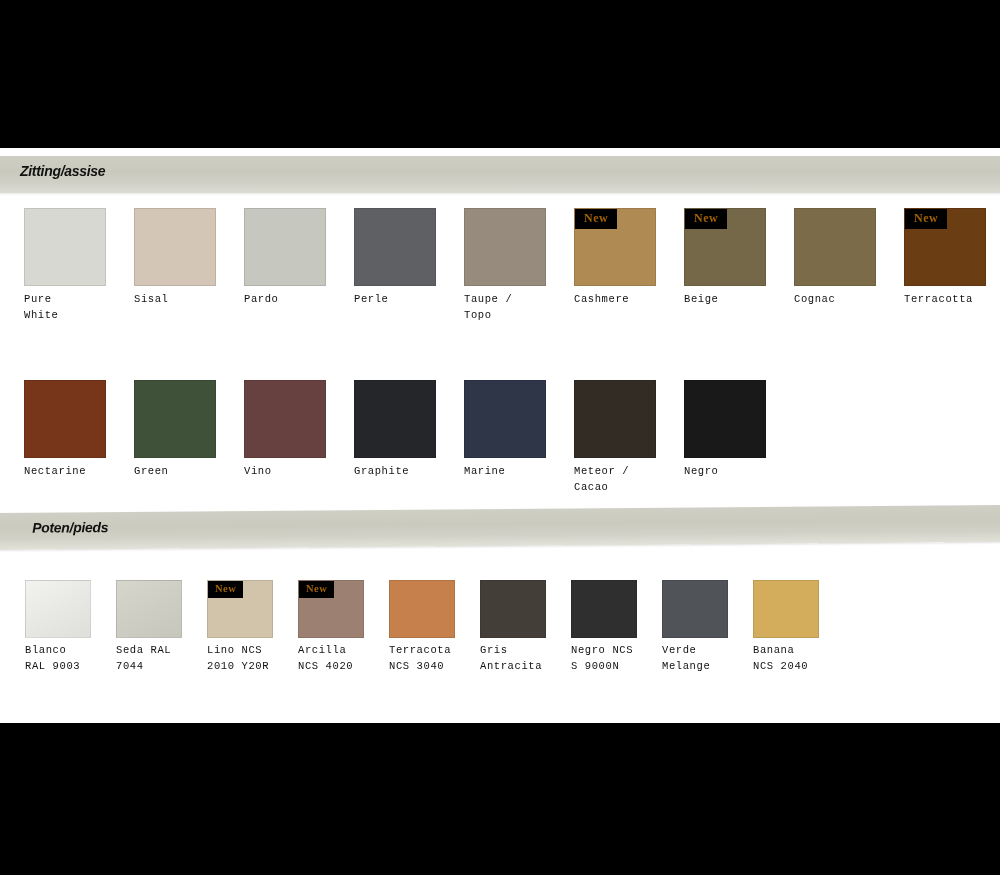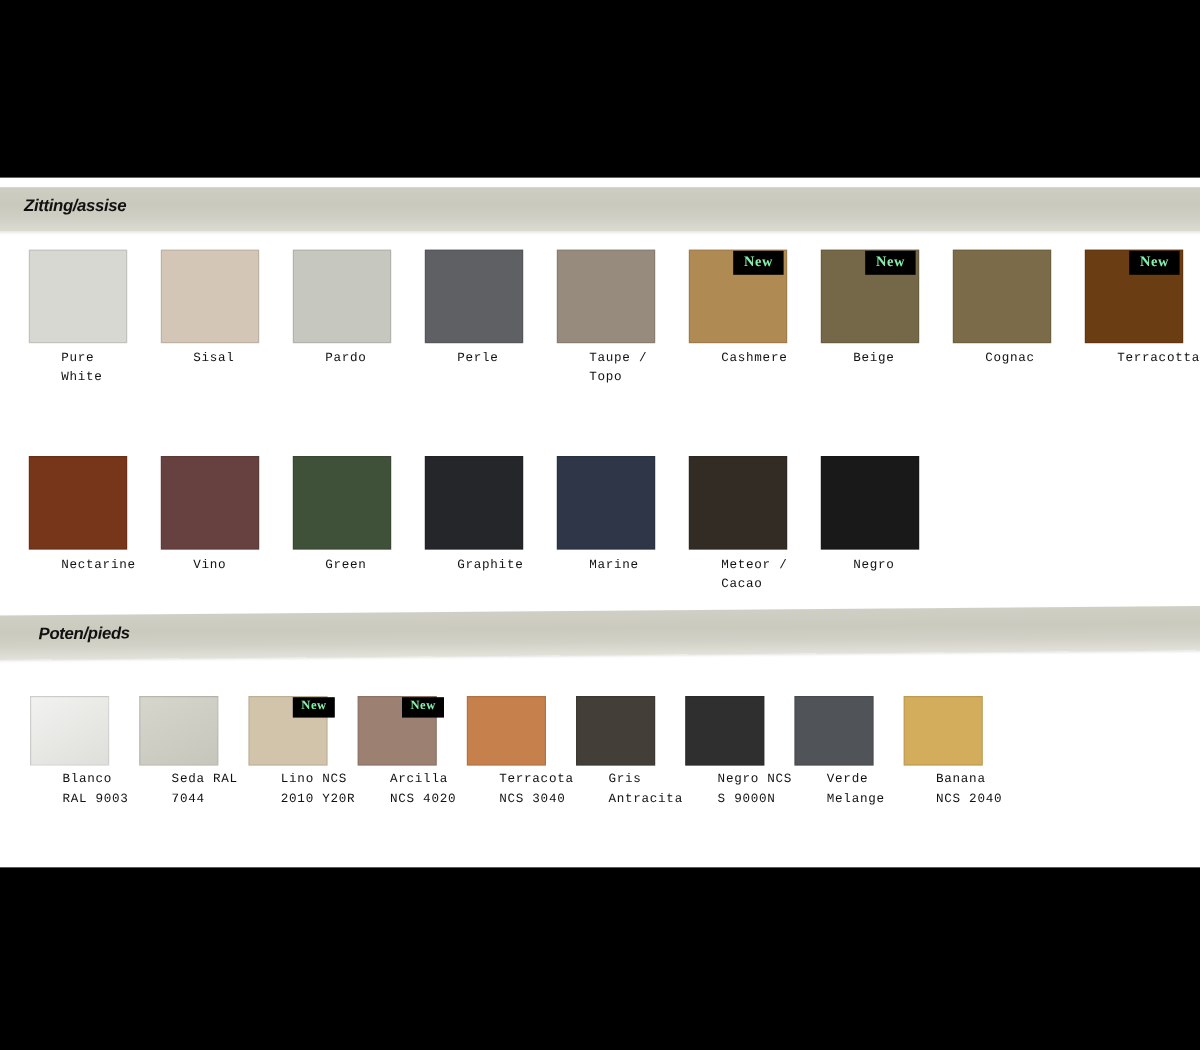--- a/index.html
+++ b/index.html
@@ -96,36 +96,34 @@
   }
 
   .swatch-label {
     font-family: "Liberation Mono", "DejaVu Sans Mono", monospace;
     font-size: 10.5px;
     line-height: 15.5px;
     color: #111111;
     letter-spacing: 0.6px;
     white-space: pre-line;
     margin-top: 6px;
-    margin-left: 27px;
   }
 
   .new-badge {
     position: absolute;
     left: 0;
     top: 0;
     background: #000000;
-    color: #86efac;
+    color: #a16207;
     font-family: "Liberation Serif", "DejaVu Serif", serif;
     font-weight: 700;
     font-size: 12px;
     letter-spacing: 0.5px;
     padding: 3px 9px 4px 9px;
     line-height: 13px;
-    margin-left: 36px;
   }
 
   
   #seat-row-1 { left: 24px; top: 60px; }
   #seat-row-2 { left: 24px; top: 232px; }
   #seat-row-1 .swatch, #seat-row-2 .swatch { width: 110px; }
   #seat-row-1 .swatch-chip, #seat-row-2 .swatch-chip {
     width: 82px;
     height: 78px;
   }
@@ -213,27 +211,27 @@
   </div>
 
   <div class="swatch-row" id="seat-row-2">
 
     <div class="swatch">
       <div class="swatch-chip" style="background:#77351a"></div>
       <div class="swatch-label">Nectarine</div>
     </div>
 
     <div class="swatch">
+      <div class="swatch-chip" style="background:#3f5138"></div>
+      <div class="swatch-label">Green</div>
+    </div>
+
+    <div class="swatch">
       <div class="swatch-chip" style="background:#66413f"></div>
       <div class="swatch-label">Vino</div>
-    </div>
-
-    <div class="swatch">
-      <div class="swatch-chip" style="background:#3f5138"></div>
-      <div class="swatch-label">Green</div>
     </div>
 
     <div class="swatch">
       <div class="swatch-chip" style="background:#25262a"></div>
       <div class="swatch-label">Graphite</div>
     </div>
 
     <div class="swatch">
       <div class="swatch-chip" style="background:#2e3648"></div>
       <div class="swatch-label">Marine</div>

